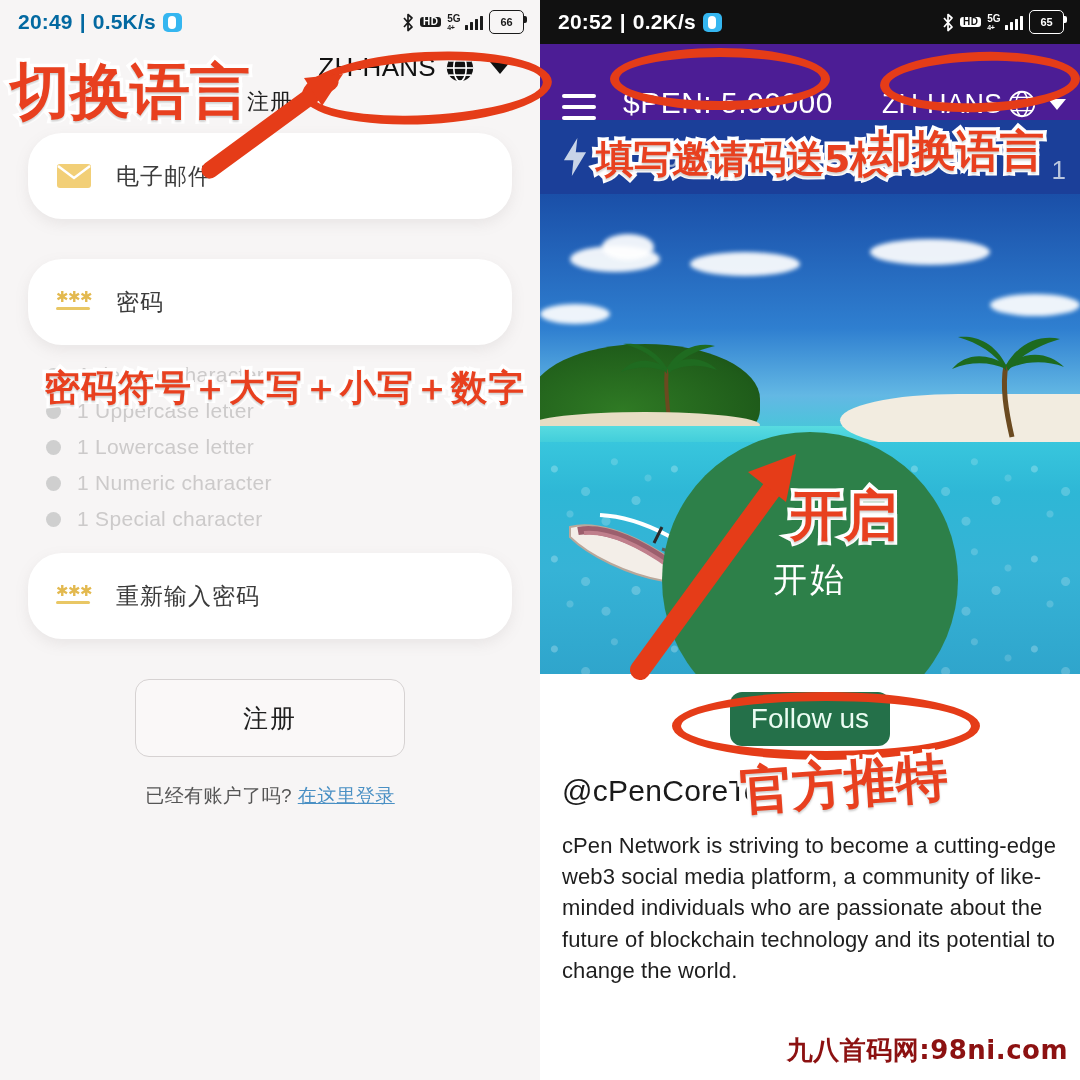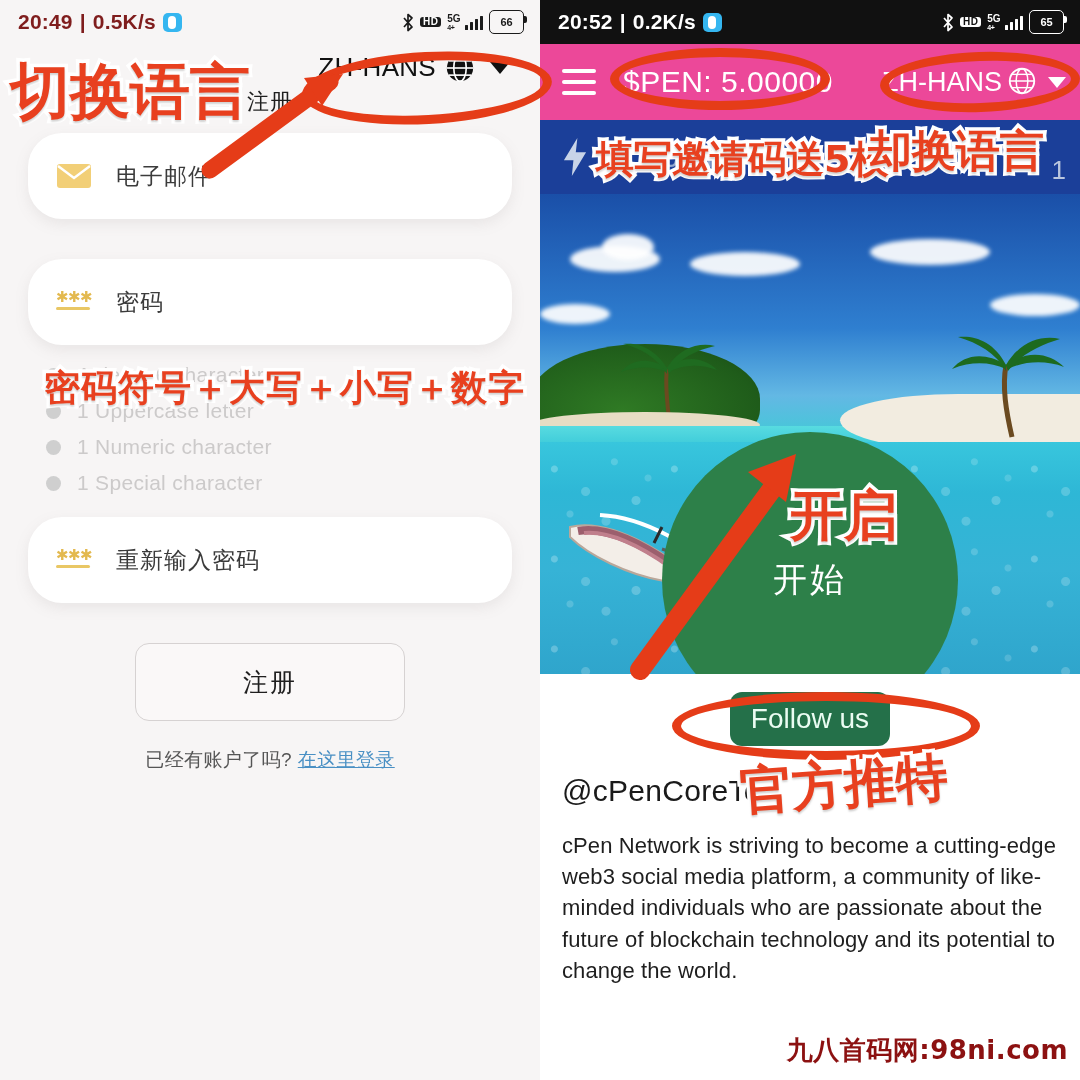--- a/index.html
+++ b/index.html
@@ -16,21 +16,21 @@
     position: relative;
     width: 540px; height: 1080px;
     background: #f7f5f5;
     overflow: hidden;
   }
   .statusbar {
     height: 44px; width: 100%;
     display: flex; align-items: center; justify-content: space-between;
     padding: 0 16px 0 18px;
   }
-  .sb-left { display: flex; align-items: center; gap: 7px; font-size: 21px; font-weight: 700; color: #7f1d1d; letter-spacing: .2px;}
+  .sb-left { display: flex; align-items: center; gap: 7px; font-size: 21px; font-weight: 700; color: #0369a1; letter-spacing: .2px;}
   .sb-dot {
     width: 19px; height: 19px; border-radius: 5px;
     background: #35b6f0; position: relative; display:inline-block;
   }
   .sb-dot::after{
     content:""; position:absolute; left:5px; top:3px; width:8px;height:13px;
     border-radius: 6px; background:#fff;
   }
   .sb-right { display:flex; align-items:center; gap:6px; }
   .ic-bt { width:12px; height:19px; position:relative; }
@@ -93,21 +93,21 @@
   }
   .r-status .sb-left { color:#fff; }
   .r-status .ic-hd { background:#fff; color:#111; }
   .r-status .ic-5g { color:#fff; }
   .r-status .bars i { background:#fff; }
   .r-status .batt { border-color:#fff; color:#fff; }
   .r-status .batt::after{ background:#fff; }
   .r-status .ic-bt svg path, .r-status .ic-bt svg polyline { stroke:#fff !important; }
 
   .appbar {
-    height:76px; background:#ec4899; display:flex; align-items:center; color:#fff;
+    height:76px; background:#4c1d95; display:flex; align-items:flex-end; color:#fff;
     padding: 0 14px 0 22px; justify-content:space-between;
   }
   .hamburger { width:34px; display:flex; flex-direction:column; gap:7px;}
   .hamburger span{ display:block; height:4px; background:#fff; border-radius:2px;}
   .balance { font-size:30px; letter-spacing:.5px; margin-left:-22px;}
   .r-lang { display:flex; align-items:center; gap:6px; font-size:27px; }
   .r-lang .globe path, .r-lang .globe circle, .r-lang .globe ellipse { stroke:#fff; }
   .r-caret { width:0;height:0;border-left:9px solid transparent;border-right:9px solid transparent;border-top:11px solid #fff; margin-left:4px;}
 
   .rate-bar { height:74px; background:#1b3f99; display:flex; align-items:center; padding-left:22px; gap:14px; position:relative;}
@@ -265,20 +265,24 @@
       </div>
 
       <div class="rules">
         <div class="rule">
           <span class="bullet"></span>
           <span class="rtext">At least 6 character</span>
         </div>
         <div class="rule">
           <span class="bullet"></span>
           <span class="rtext">1 Uppercase letter</span>
+        </div>
+        <div class="rule">
+          <span class="bullet"></span>
+          <span class="rtext">1 Lowercase letter</span>
         </div>
         <div class="rule">
           <span class="bullet"></span>
           <span class="rtext">1 Numeric character</span>
         </div>
         <div class="rule">
           <span class="bullet"></span>
           <span class="rtext">1 Special character</span>
         </div>
       </div>

